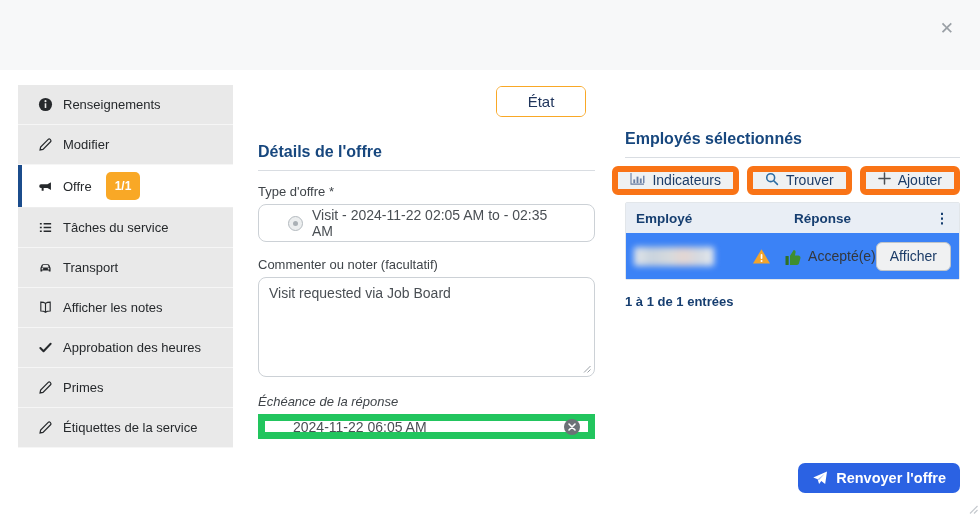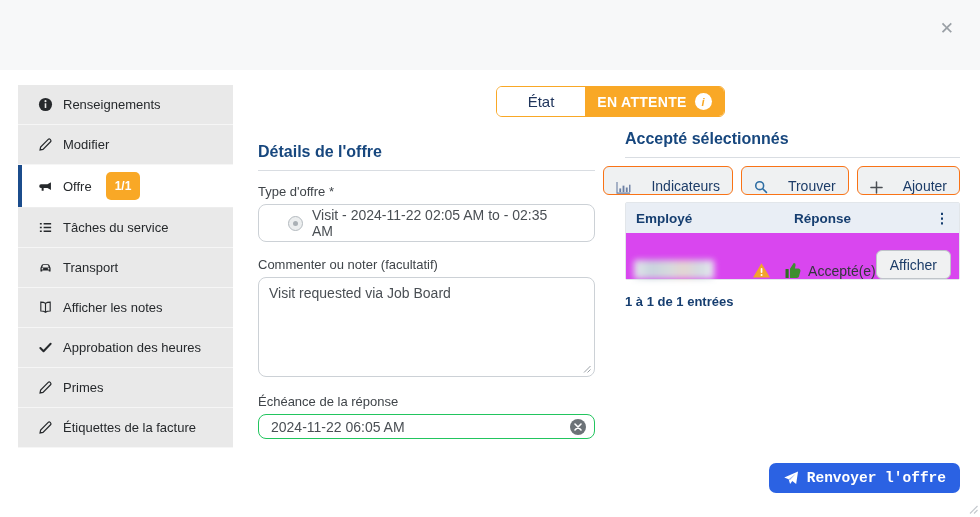--- a/index.html
+++ b/index.html
@@ -62,69 +62,69 @@
     display: flex; align-items: center; justify-content: center; cursor: pointer;
   }
   
   .col-left  { position: absolute; left: 258px; top: 143px; width: 337px; }
   .col-right { position: absolute; left: 625px; top: 130px; width: 335px; }
   .section-title {
     font-size: 16px; font-weight: bold; color: #17477e;
     padding-bottom: 9px; border-bottom: 1px solid #d9dde2;
   }
   .field-label { font-size: 13px; color: #3f4449; }
-  .mt13 { margin-top: 13px; } .mt15 { margin-top: 15px; } .mt17 { margin-top: 17px; }
+  .mt13 { margin-top: 13px; } .mt15 { margin-top: 15px; } .mt17 { margin-top: 17px; font-style: italic; }
   .radio-box {
     margin-top: 5px; height: 38px; border: 1px solid #ccd1d6; border-radius: 8px;
     display: flex; align-items: center; gap: 9px; padding: 0 29px;
     font-size: 14px; color: #4a4f54; background: #ffffff;
   }
   .radio-dot {
     width: 15px; height: 15px; border-radius: 50%;
     border: 1px solid #b4babf; background: #eceeef; position: relative; flex: 0 0 auto;
   }
   .radio-dot::after {
     content: ""; position: absolute; left: 4px; top: 4px; width: 5px; height: 5px;
     border-radius: 50%; background: #aab0b5;
   }
   .comment-area {
     margin-top: 5px; width: 100%; height: 100px; border: 1px solid #ccd1d6;
     border-radius: 8px; padding: 7px 10px; font-size: 14px; color: #4a4f54;
     background: #ffffff; position: relative;
   }
   .resize-grip { position: absolute; right: 3px; bottom: 3px; }
   .deadline-input {
-    margin-top: 5px; height: 25px; border: 1px solid #22c55e; border-radius: 8px;
-    display: flex; align-items: center; padding: 0 8px 0 12px;
+    margin-top: 5px; height: 25px; border: 7px solid #22c55e; border-radius: 0;
+    display: flex; align-items: center; padding: 0 8px 0 28px;
     font-size: 14px; color: #4a4f54; background: #ffffff;
   }
   .clear-btn {
     margin-left: auto; width: 16px; height: 16px; border-radius: 50%;
     background: #6c7277; color: #ffffff; border: none; cursor: pointer;
     display: flex; align-items: center; justify-content: center; padding: 0;
   }
   
   .toolbar { margin-top: 8px; display: flex; justify-content: flex-end; gap: 8px; }
   .tool-btn {
-    height: 29px; display: inline-flex; align-items: flex-end; gap: 20px;
-    background: #eff1f2; border: 1px solid #f97316; border-radius: 6px;
+    height: 29px; display: inline-flex; align-items: flex-start; gap: 7px;
+    background: #eff1f2; border: 6px solid #f97316; border-radius: 6px;
     padding: 0 12px; font-size: 14px; color: #1c3c68; cursor: pointer;
     font-family: inherit;
   }
   .emp-table { margin-top: 7px; border: 1px solid #e2e6ea; border-radius: 2px; }
   .thead {
     background: #e9eef5; height: 30px; display: flex; align-items: center;
     padding: 0 10px; font-size: 13.5px; font-weight: bold; color: #163e70;
   }
   .th-emp { width: 142px; }
   .th-resp { flex: 1; padding-left: 16px; }
   .kebab { width: 14px; text-align: right; color: #163e70; cursor: pointer;
            font-size: 14px; letter-spacing: 0; line-height: 1; }
   .tbody-row {
-    background: #d946ef; height: 46px; display: flex; align-items: flex-end;
+    background: #3b82f6; height: 46px; display: flex; align-items: center;
     padding: 0 8px;
   }
   .blurred-name {
     width: 90px; height: 19px; border-radius: 2px;
     background: linear-gradient(90deg,#e2e6ea 0%,#c9d3de 22%,#d6dadd 45%,#e4d5d2 62%,#d4dae2 82%,#e6eaee 100%);
     filter: blur(3px);
   }
   .warn-wrap { margin-left: 38px; display: flex; }
   .thumb-wrap { margin-left: 13px; display: flex; }
   .resp-text { margin-left: 4px; font-size: 14px; color: #33373c; }
@@ -133,21 +133,21 @@
     background: #f0f1f2; border: 1px solid #bfc4c9; border-radius: 6px;
     font-size: 14px; color: #1c3c68; cursor: pointer; font-family: inherit;
   }
   .entries-info { margin-top: 14px; font-size: 13px; font-weight: bold; color: #163e70; }
   
   .resend-btn {
     position: absolute; right: 20px; top: 463px; height: 30px;
     background: #2b62e3; border: none; border-radius: 7px;
     color: #ffffff; font-weight: bold; font-size: 14.5px;
     display: flex; align-items: center; gap: 8px; padding: 0 14px;
-    cursor: pointer; font-family: Liberation Mono, monospace;
+    cursor: pointer; font-family: Liberation Sans, sans-serif;
   }
   .page-grip { position: absolute; right: 2px; bottom: 3px; }
 </style>
 </head>
 <body>
 
 <div class="modal-header">
   <button class="close-btn">✕</button>
 </div>
 
@@ -200,30 +200,26 @@
   <div class="side-item">
     <svg viewBox="0 0 16 16">
         <path d="M2.2 13.8l.6-3.1L10.9 2.6a1.5 1.5 0 0 1 2.1 0l.4.4a1.5 1.5 0 0 1 0 2.1L5.3 13.2l-3.1.6z" fill="none" stroke="currentColor" stroke-width="1.3"></path>
       </svg>
     <span>Primes</span>
   </div>
   <div class="side-item">
     <svg viewBox="0 0 16 16">
         <path d="M2.2 13.8l.6-3.1L10.9 2.6a1.5 1.5 0 0 1 2.1 0l.4.4a1.5 1.5 0 0 1 0 2.1L5.3 13.2l-3.1.6z" fill="none" stroke="currentColor" stroke-width="1.3"></path>
       </svg>
-    <span>Étiquettes de la facture</span>
+    <span>Étiquettes de la service</span>
   </div>
 </nav>
 
 <div class="status-group">
   <button class="status-state">État</button>
-  <button class="status-value">
-    <span>EN ATTENTE</span>
-    <span class="status-info">i</span>
-  </button>
 </div>
 
 <section class="col-left">
   <h2 class="section-title">Détails de l'offre</h2>
 
   <div class="field-label mt13">Type d'offre *</div>
   <div class="radio-box">
     <span class="radio-dot"></span>
     <span>Visit - 2024-11-22 02:05 AM to - 02:35 AM</span>
   </div>
@@ -241,21 +237,21 @@
     <span>2024-11-22 06:05 AM</span>
     <button class="clear-btn">
       <svg width="8" height="8" viewBox="0 0 8 8">
           <path d="M1 1l6 6M7 1L1 7" stroke="#ffffff" stroke-width="1.6" stroke-linecap="round"></path>
         </svg>
     </button>
   </div>
 </section>
 
 <section class="col-right">
-  <h2 class="section-title">Accepté sélectionnés</h2>
+  <h2 class="section-title">Employés sélectionnés</h2>
 
   <div class="toolbar">
     <button class="tool-btn">
       <svg width="15" height="13" viewBox="0 0 16 14">
           <path d="M1 1v12h14" stroke="#6b7fa3" stroke-width="1.2" fill="none"></path>
           <rect x="3.5" y="8" width="2" height="4" fill="#6b7fa3"></rect>
           <rect x="7" y="5" width="2" height="7" fill="#6b7fa3"></rect>
           <rect x="10.5" y="7" width="2" height="5" fill="#6b7fa3"></rect>
           <rect x="14" y="4" width="1.5" height="8" fill="#6b7fa3"></rect>
         </svg>

